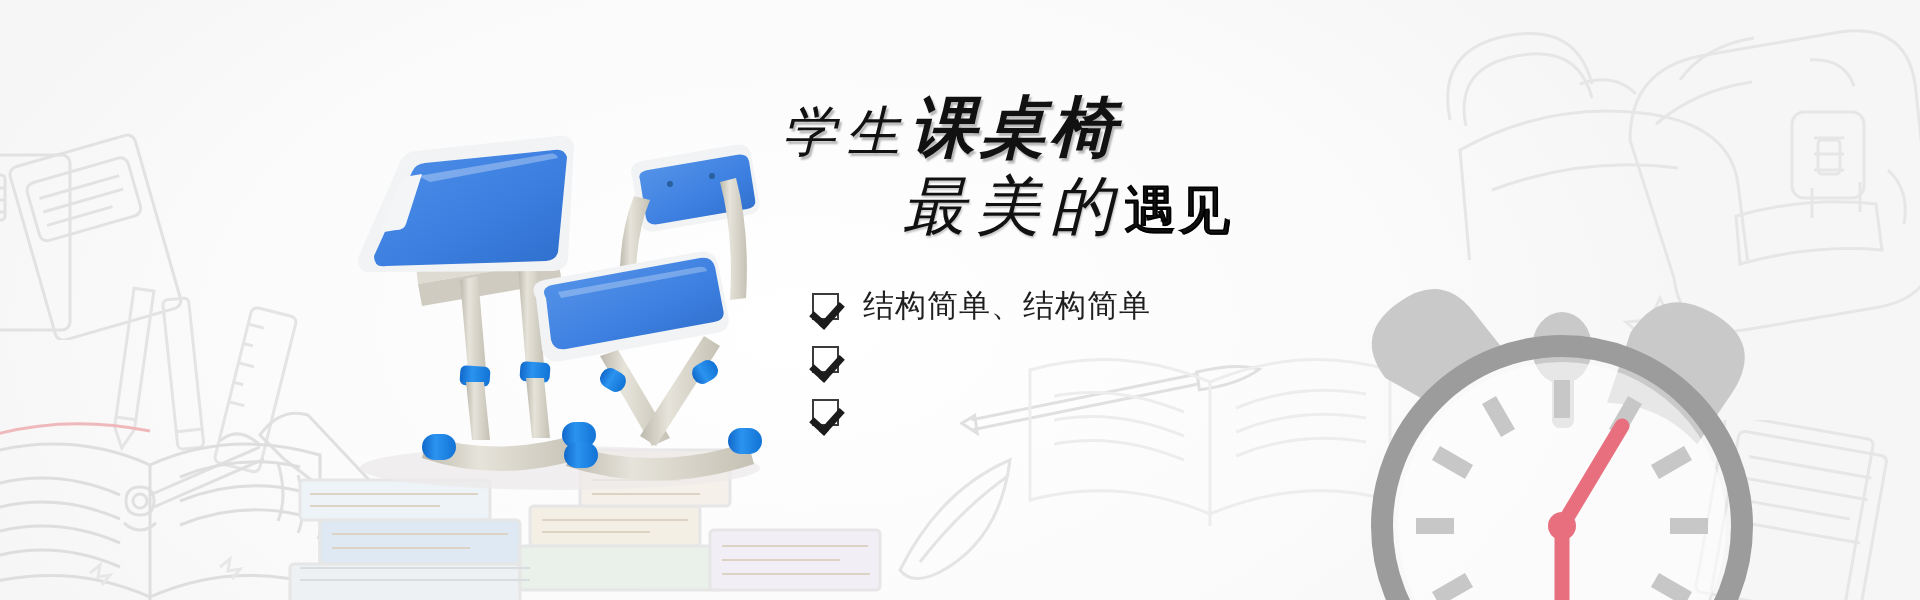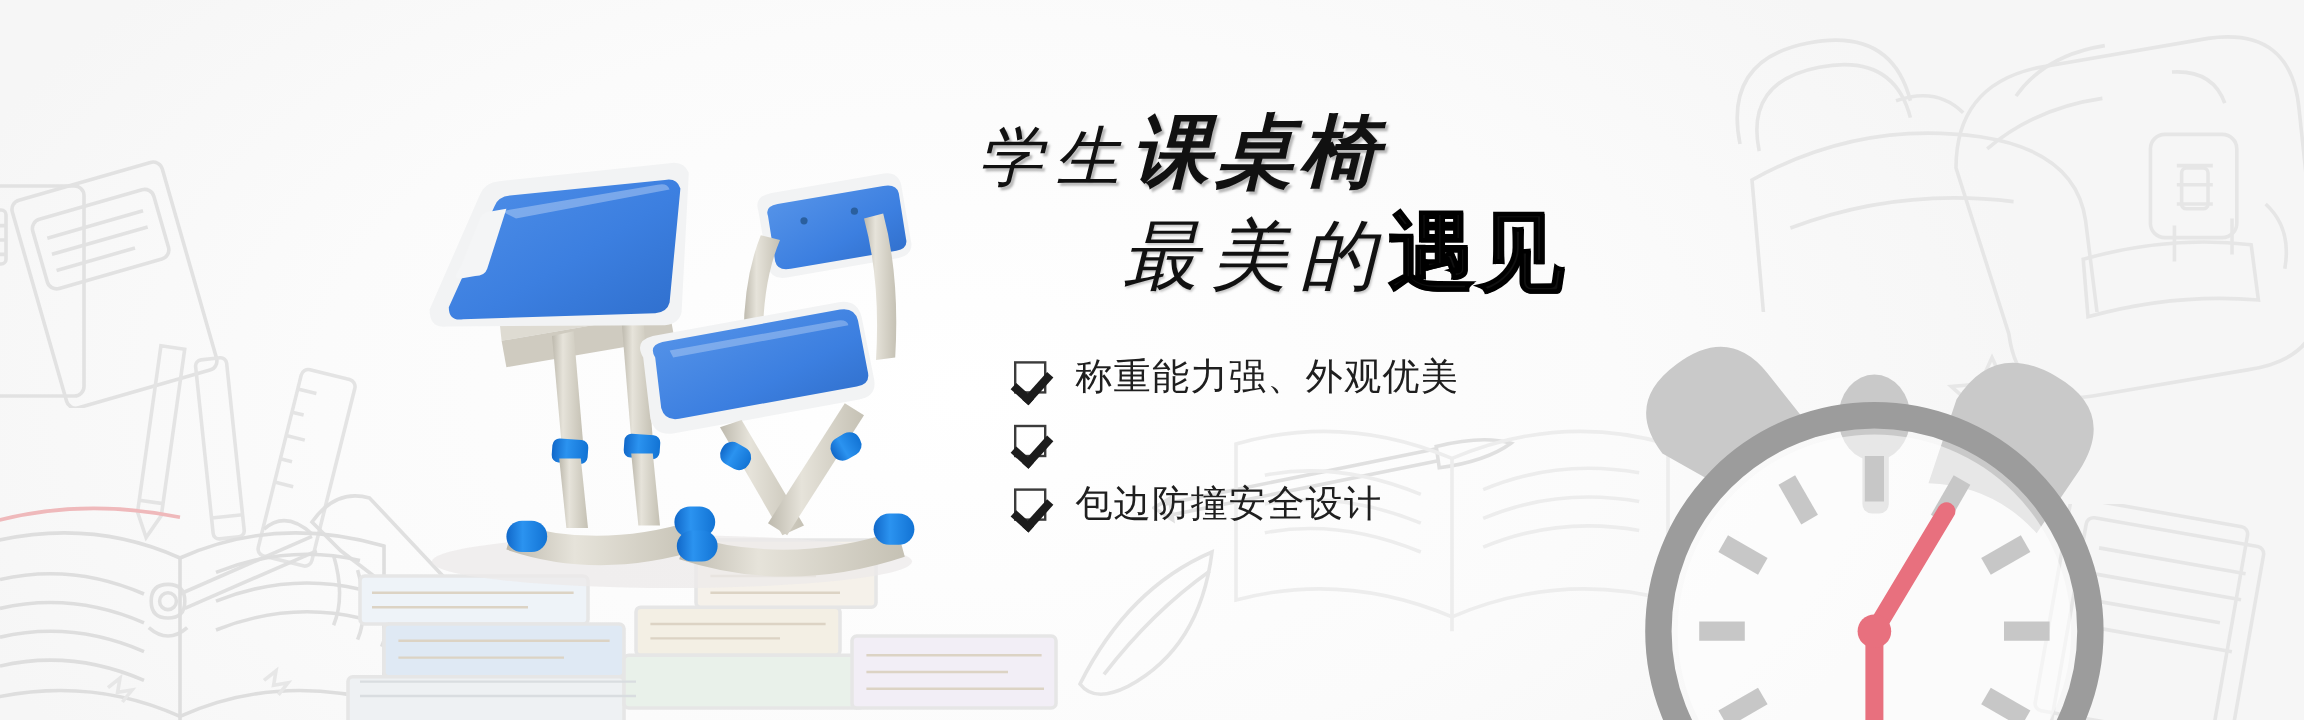--- a/index.html
+++ b/index.html
@@ -20,21 +20,21 @@
 
   
   .bg-layer { position:absolute; inset:0; pointer-events:none; }
   .bg-layer svg { position:absolute; }
 
   
   .product { position:absolute; left:300px; top:70px; width:520px; height:430px; }
   .product svg { position:absolute; left:0; top:0; }
 
   
-  .copy { position:absolute; left:815px; top:95px; width:700px; }
+  .copy { position:absolute; left:782px; top:95px; width:700px; }
 
   .headline1 {
     font-family:"Liberation Serif","DejaVu Serif",serif;
     font-size:60px; line-height:1.0; color:#111;
     letter-spacing:6px;
     white-space:nowrap;
     text-shadow:2px 3px 2px rgba(0,0,0,0.28);
     font-style:italic;
     font-weight:normal;
   }
@@ -46,21 +46,21 @@
     font-family:"Liberation Serif","DejaVu Serif",serif;
     font-size:58px; line-height:1.0; color:#111;
     white-space:nowrap;
   }
   .headline2 .brush-light {
     font-style:italic; letter-spacing:10px; font-size:64px;
     text-shadow:1px 2px 2px rgba(0,0,0,0.22);
   }
   .headline2 .heavy {
     font-family:"Liberation Sans","DejaVu Sans",sans-serif;
-    font-weight:bold; font-size:72px; letter-spacing:2px;
+    font-weight:normal; font-size:52px; letter-spacing:2px;
     -webkit-text-stroke:1.5px #000;
     text-shadow:1px 1px 0 #000;
   }
 
   .features { margin-top:44px; margin-left:30px; }
   .feature-row {
     display:flex; align-items:center;
     height:46px; margin-bottom:7px;
   }
   .check-box {
@@ -344,27 +344,26 @@
     </div>
 
     <div class="headline2">
       <span class="brush-light">最美的</span><span class="heavy">遇见</span>
     </div>
 
     <div class="features">
 
       <div class="feature-row">
         <span class="check-box"></span>
-        <span class="feature-text">称重能力强、外观优美</span>
+        <span class="feature-text">结构简单、结构简单</span>
       </div>
 
       <div class="feature-row">
         <span class="check-box"></span>
       </div>
 
       <div class="feature-row">
         <span class="check-box"></span>
-        <span class="feature-text">包边防撞安全设计</span>
       </div>
 
     </div>
   </div>
 </div>
 
 </body></html>

